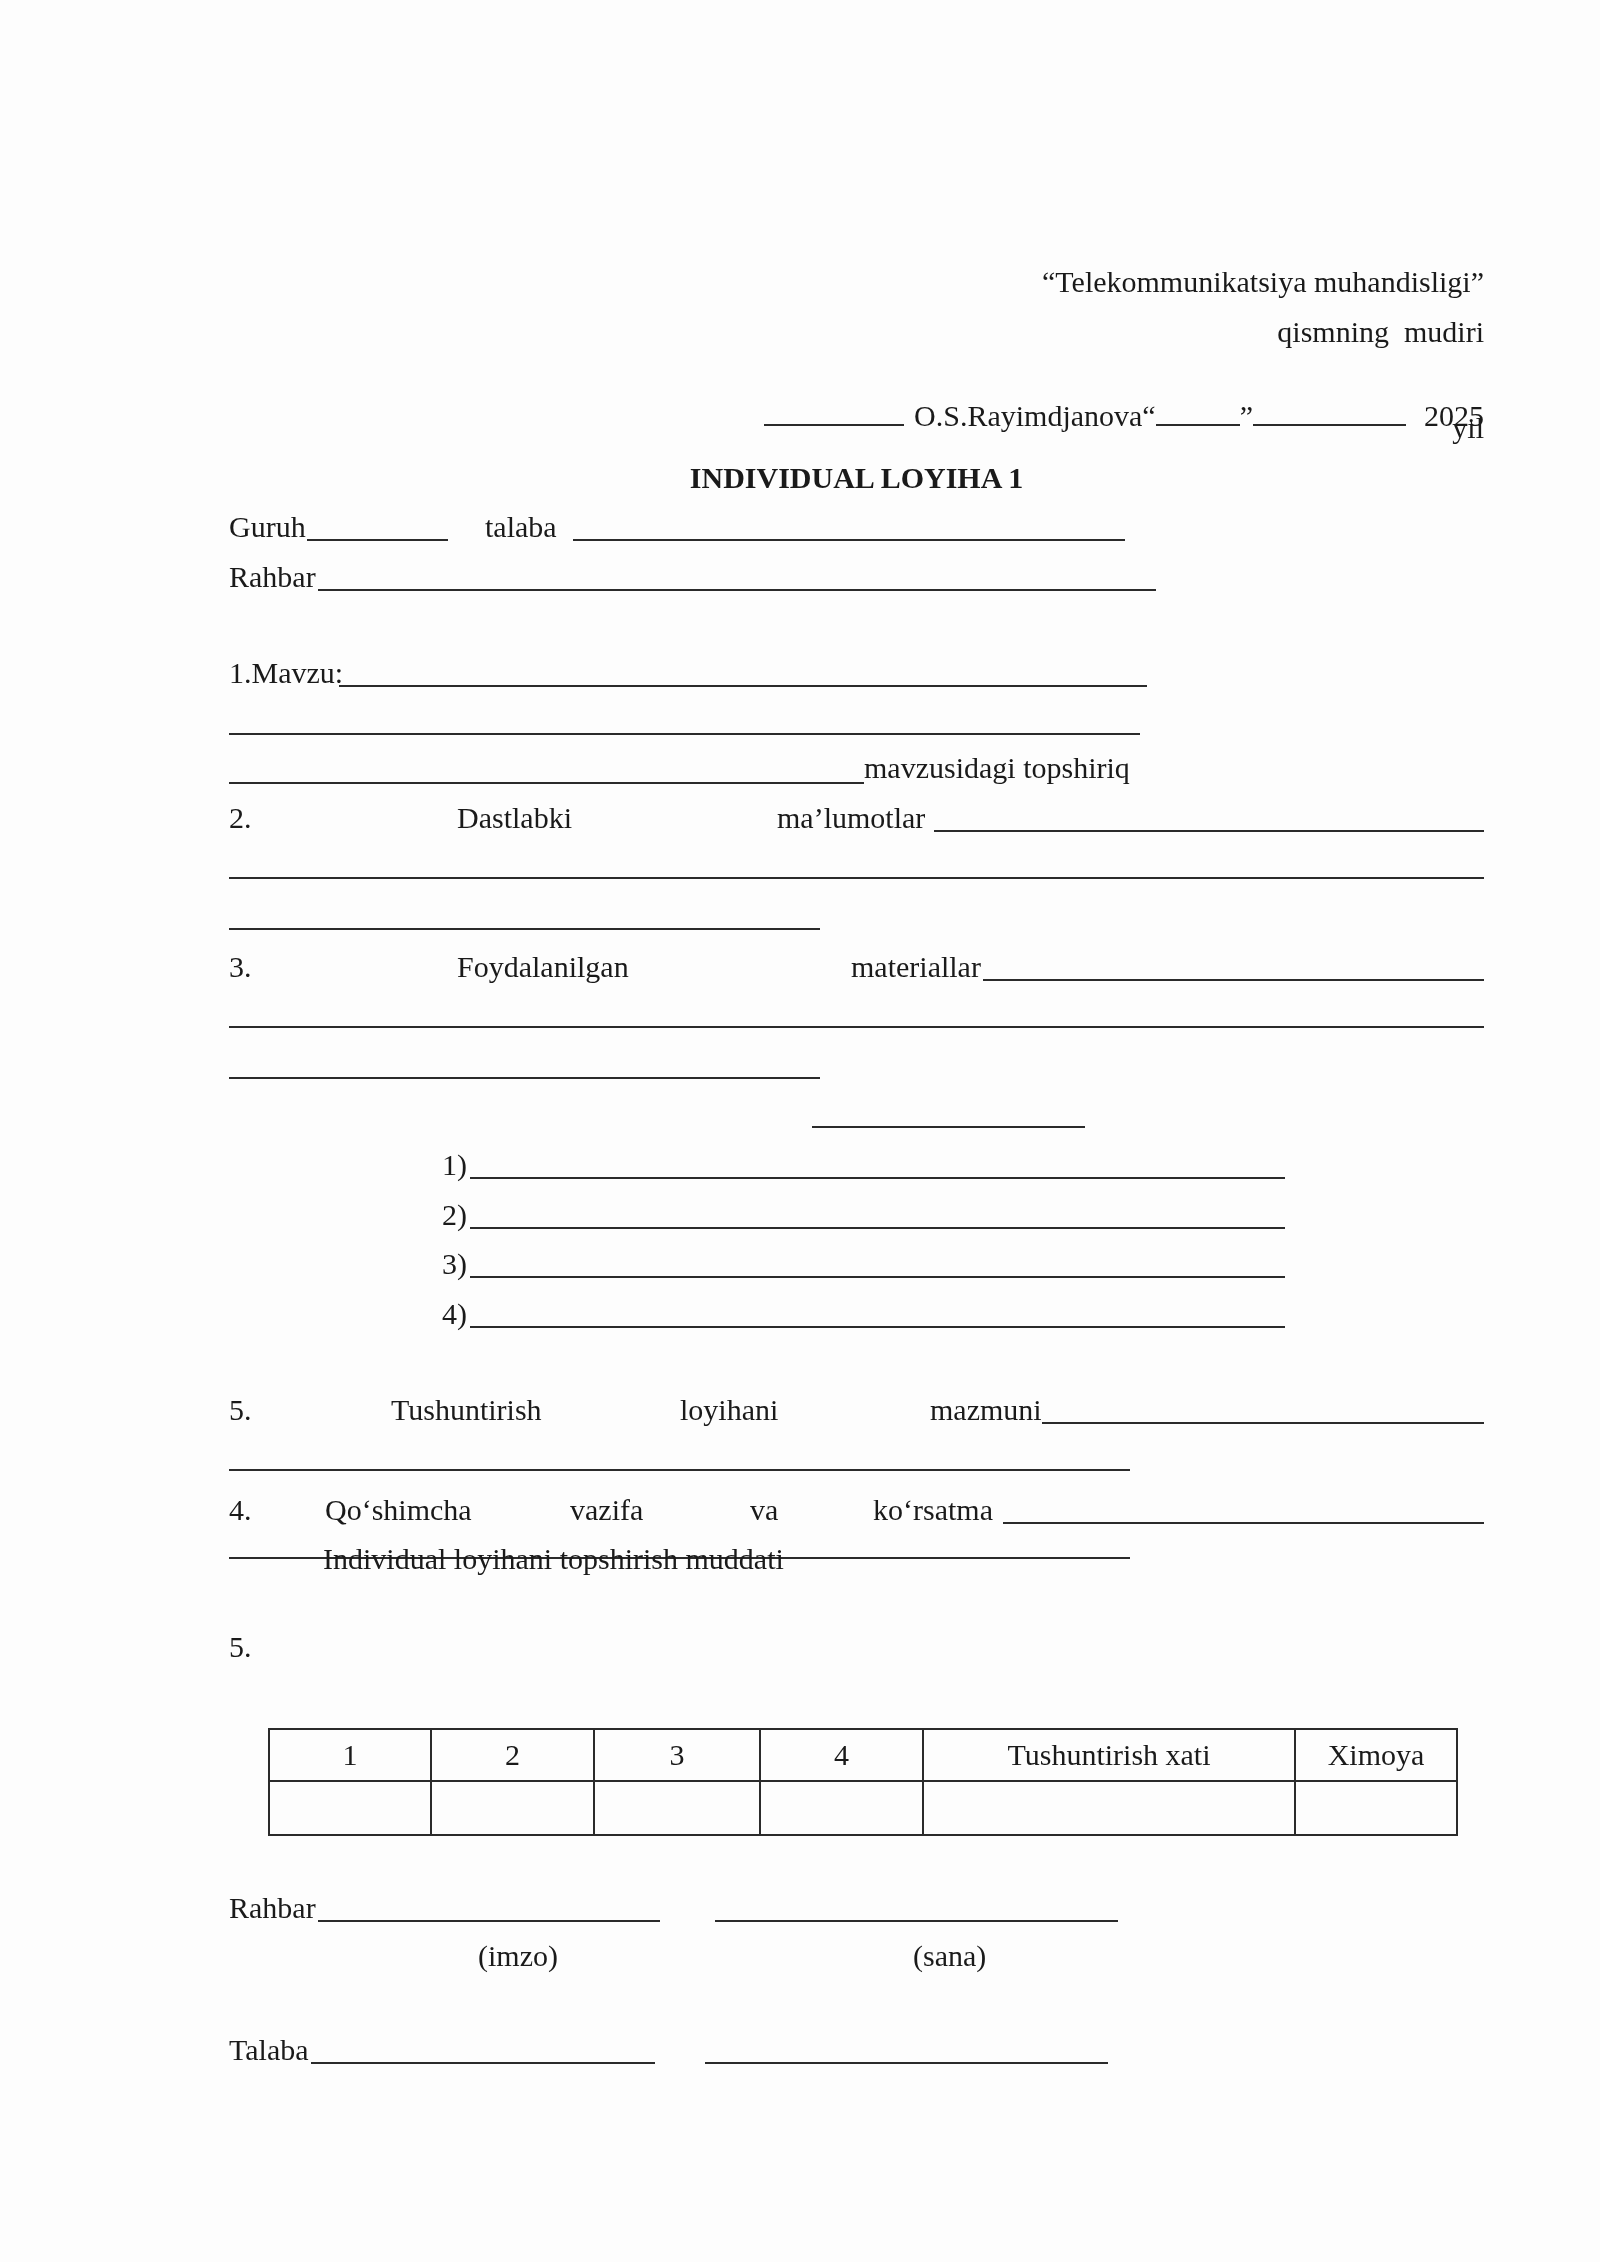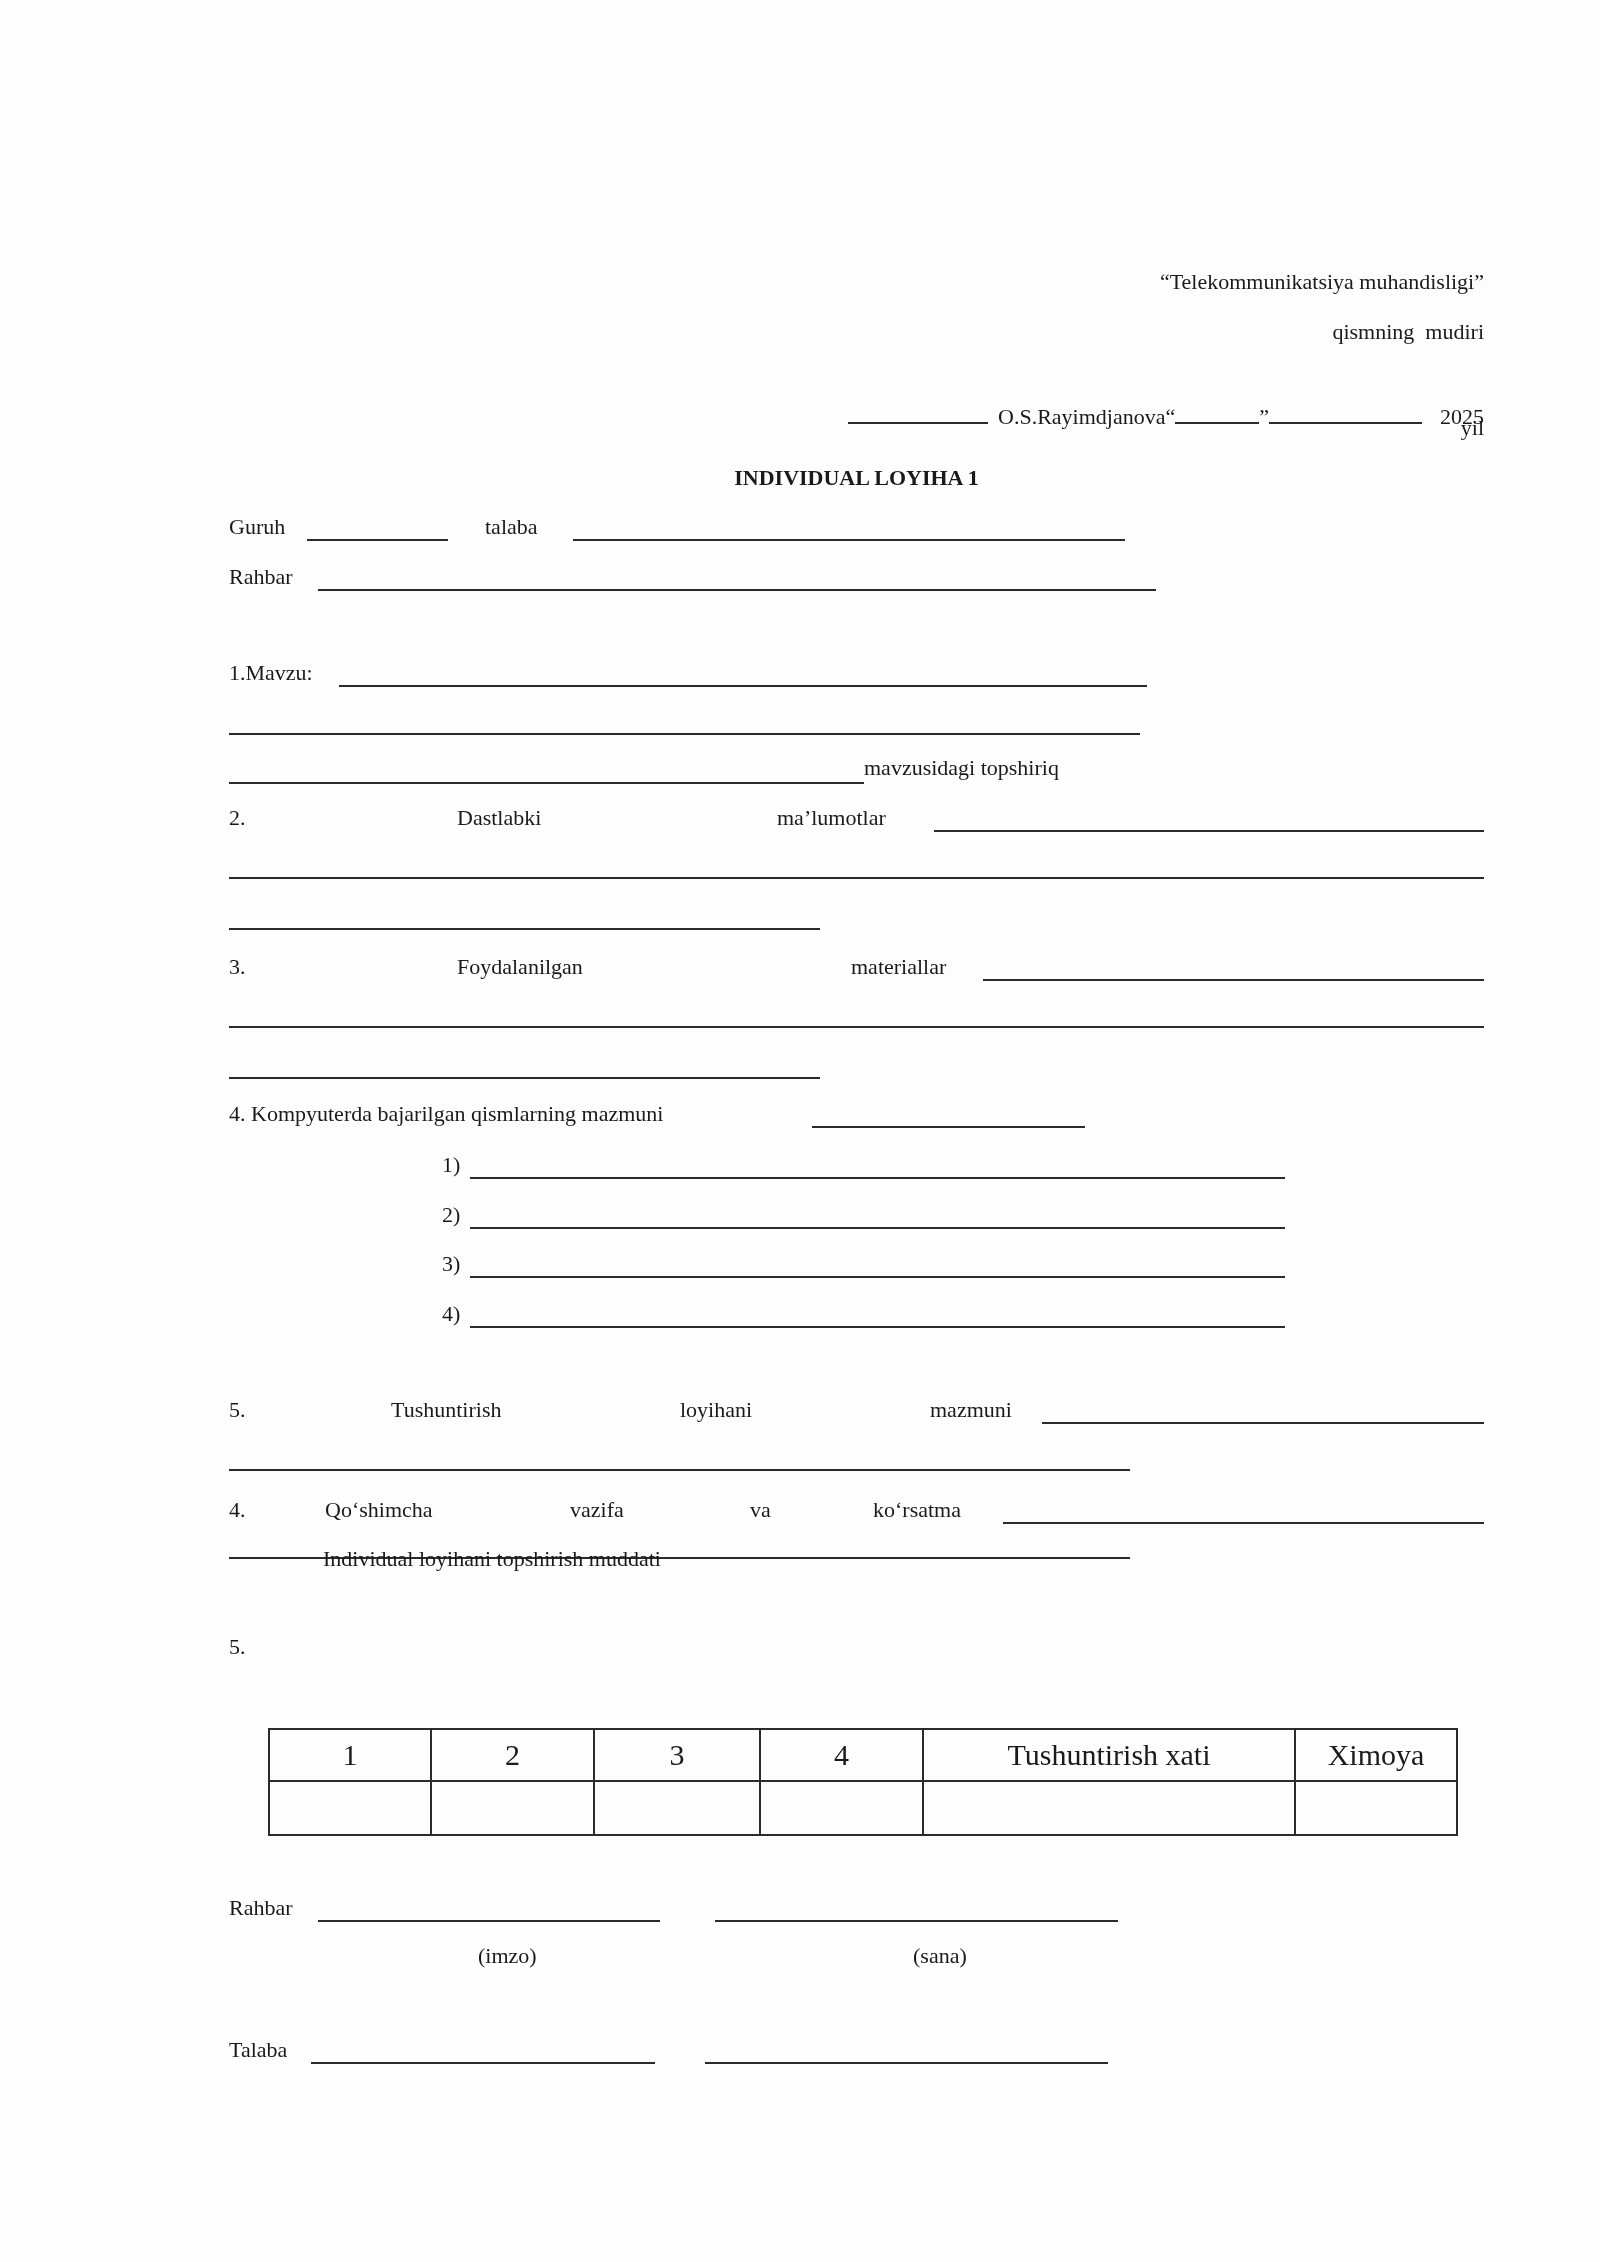--- a/index.html
+++ b/index.html
@@ -7,21 +7,21 @@
     position:relative;
     width:1600px;height:2262px;
     margin:0 auto;
     background:#fdfdfd;
     font-family:"Liberation Serif", serif;
     color:#1a1a1a;
     overflow:hidden;
   }
   .t{
     position:absolute;
-    font-size:22px;
+    font-size:30px;
     line-height:36px;
     white-space:pre;
   }
   .bold{font-weight:bold;}
   .title{font-size:40px;line-height:48px;}
   .center{left:229px;width:1255px;text-align:center;}
   .right{right:116px;text-align:right;}
   .rule{
     position:absolute;
     height:0;
@@ -88,21 +88,20 @@
   <div class="rule" style="left:229px;top:877px;width:1255px"></div>
   <div class="rule" style="left:229px;top:928px;width:591px"></div>
 
   <div class="t" style="left:229px;top:949px">3.</div>
   <div class="t" style="left:457px;top:949px">Foydalanilgan</div>
   <div class="t" style="left:851px;top:949px">materiallar</div>
   <div class="rule" style="left:983px;top:979px;width:501px"></div>
   <div class="rule" style="left:229px;top:1026px;width:1255px"></div>
   <div class="rule" style="left:229px;top:1077px;width:591px"></div>
 
-  <div class="t" style="left:229px;top:1096px">4. Kompyuterda bajarilgan qismlarning mazmuni</div>
   <div class="rule" style="left:812px;top:1126px;width:273px"></div>
 
   <div class="t" style="left:442px;top:1147px">1)</div>
   <div class="rule" style="left:470px;top:1177px;width:815px"></div>
 
   <div class="t" style="left:442px;top:1197px">2)</div>
   <div class="rule" style="left:470px;top:1227px;width:815px"></div>
 
   <div class="t" style="left:442px;top:1246px">3)</div>
   <div class="rule" style="left:470px;top:1276px;width:815px"></div>

